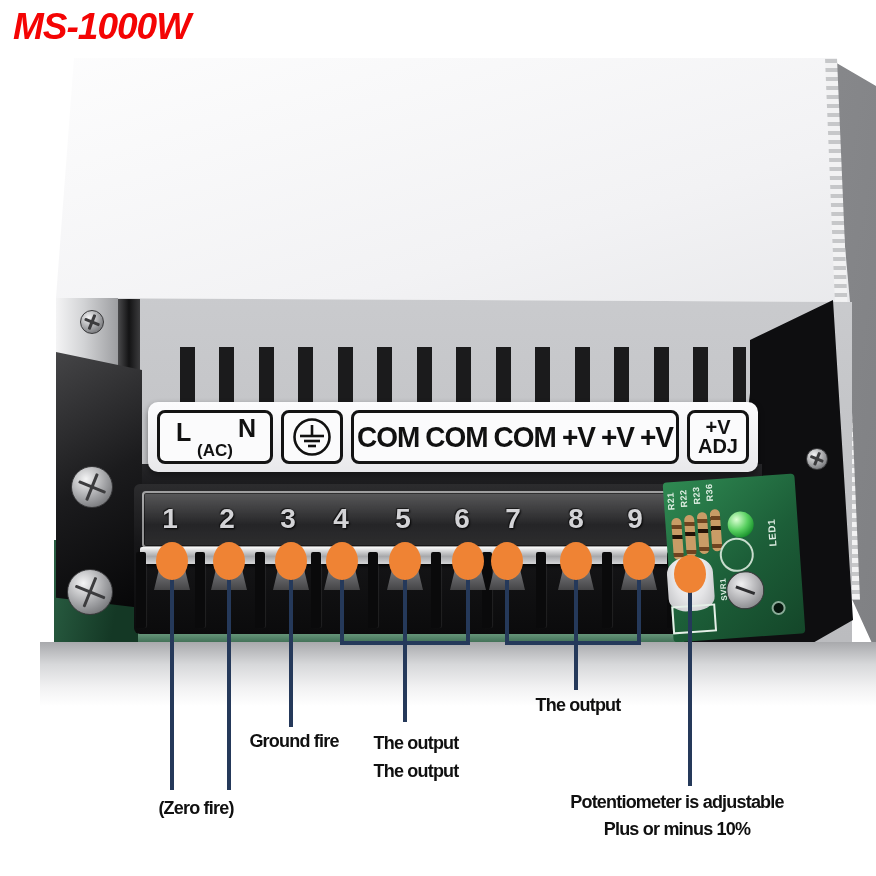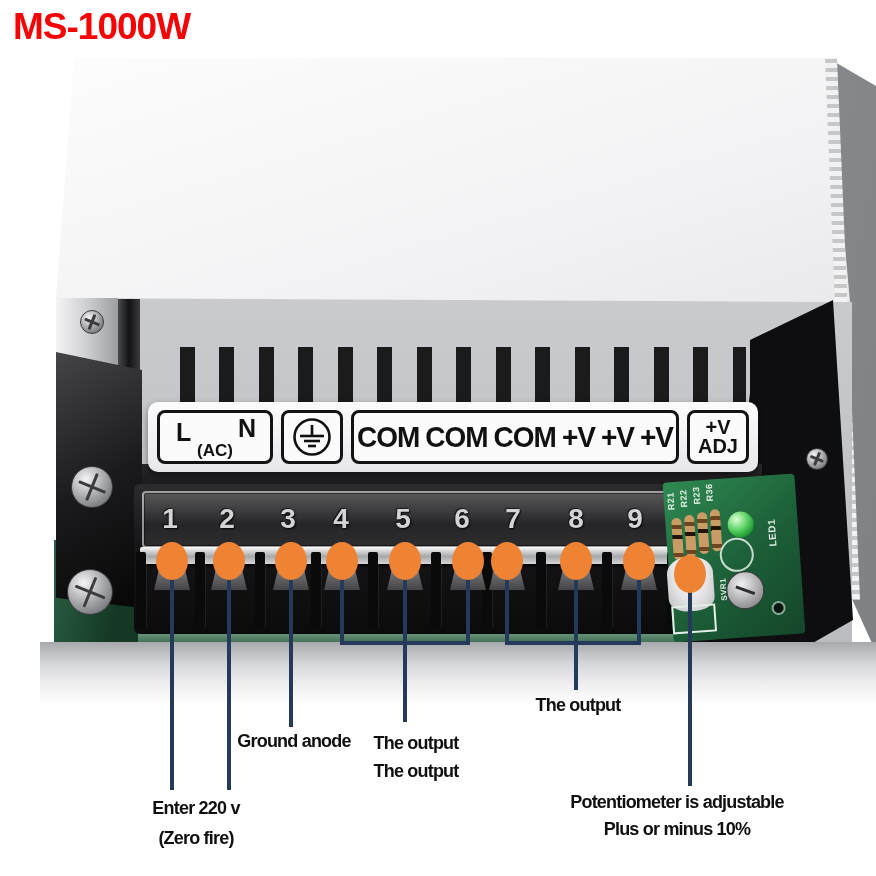--- a/index.html
+++ b/index.html
@@ -1,21 +1,21 @@
 <!DOCTYPE html>
 <html><head>
 <meta charset="utf-8">
 <style>
   html,body{margin:0;padding:0;background:#fff;}
   .stage{position:relative;width:876px;height:876px;background:#ffffff;overflow:hidden;
          font-family:"Liberation Sans",sans-serif;}
   .abs{position:absolute;}
 
   
-  .title{left:13px;top:6px;font-size:37px;font-weight:700;letter-spacing:-1px;color:#f40404;}
+  .title{left:13px;top:6px;font-size:37px;font-weight:700;letter-spacing:-1px;color:#f40404;font-style:italic;}
 
   
   .clip{left:0;top:0;width:876px;height:876px;}
   .top-face{clip-path:polygon(74px 58px,828px 58px,852px 302px,56px 298px);
             background:linear-gradient(163deg,#ffffff 0%,#f2f2f4 35%,#dcdde0 70%,#c9cacd 100%);}
   .right-side{clip-path:polygon(828px 58px,876px 86px,876px 652px,846px 586px,850px 302px);
             background:linear-gradient(100deg,#bdbec1,#939497 55%,#7e7f82);}
   .edge-band{clip-path:polygon(825px 58px,837px 58px,860px 600px,847px 600px);
             background:repeating-linear-gradient(to bottom,#f2f2f3 0 5px,#c6c7c9 5px 9px);}
   .front-face{clip-path:polygon(56px 298px,852px 302px,852px 654px,56px 654px);
@@ -252,25 +252,24 @@
   <div class="abs dot" style="--x:291;--y:561;"></div>
   <div class="abs dot" style="--x:342;--y:561;"></div>
   <div class="abs dot" style="--x:405;--y:561;"></div>
   <div class="abs dot" style="--x:468;--y:561;"></div>
   <div class="abs dot" style="--x:507;--y:561;"></div>
   <div class="abs dot" style="--x:576;--y:561;"></div>
   <div class="abs dot" style="--x:639;--y:561;"></div>
   <div class="abs dot" style="--x:690;--y:574;"></div>
 
   <div class="abs anno" style="left:116px;top:793px;width:160px;line-height:30px;">
-    <div>Enter 220 v</div>
     <div>(Zero fire)</div>
   </div>
   <div class="abs anno" style="left:214px;top:727px;width:160px;">
-    <div>Ground anode</div>
+    <div>Ground fire</div>
   </div>
   <div class="abs anno" style="left:336px;top:729px;width:160px;">
     <div>The output</div>
     <div>The output</div>
   </div>
   <div class="abs anno" style="left:498px;top:691px;width:160px;">
     <div>The output</div>
   </div>
   <div class="abs anno" style="left:537px;top:789px;width:280px;line-height:27px;">
     <div>Potentiometer is adjustable</div>

